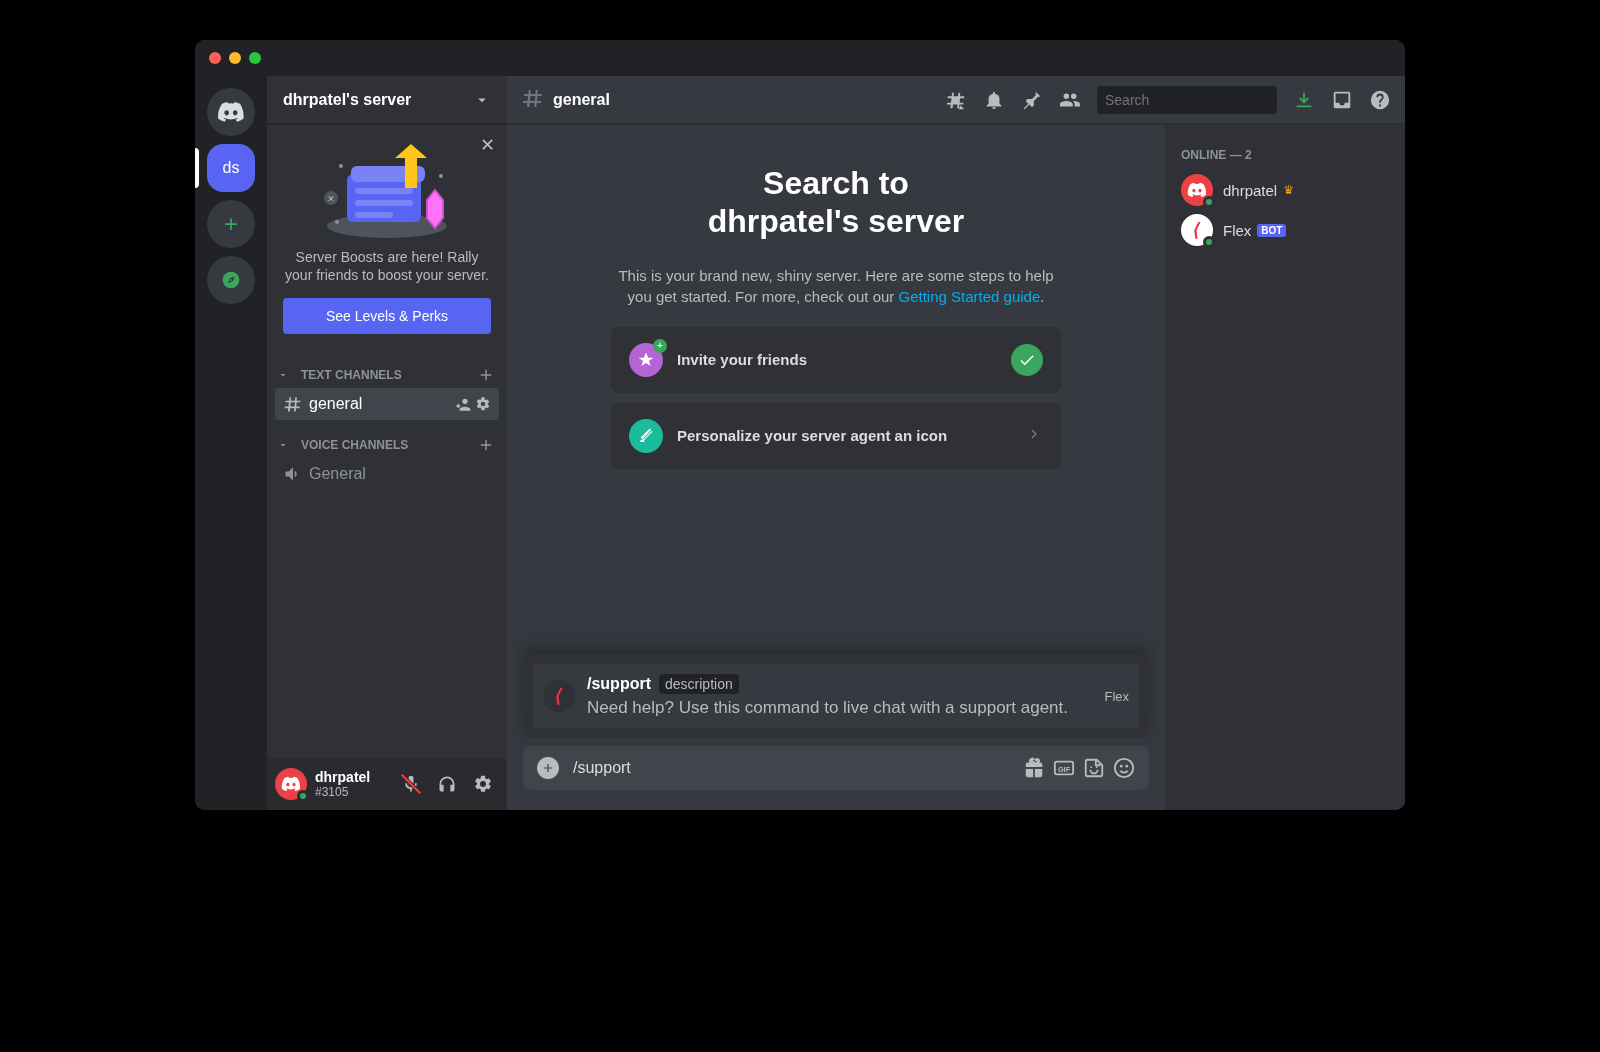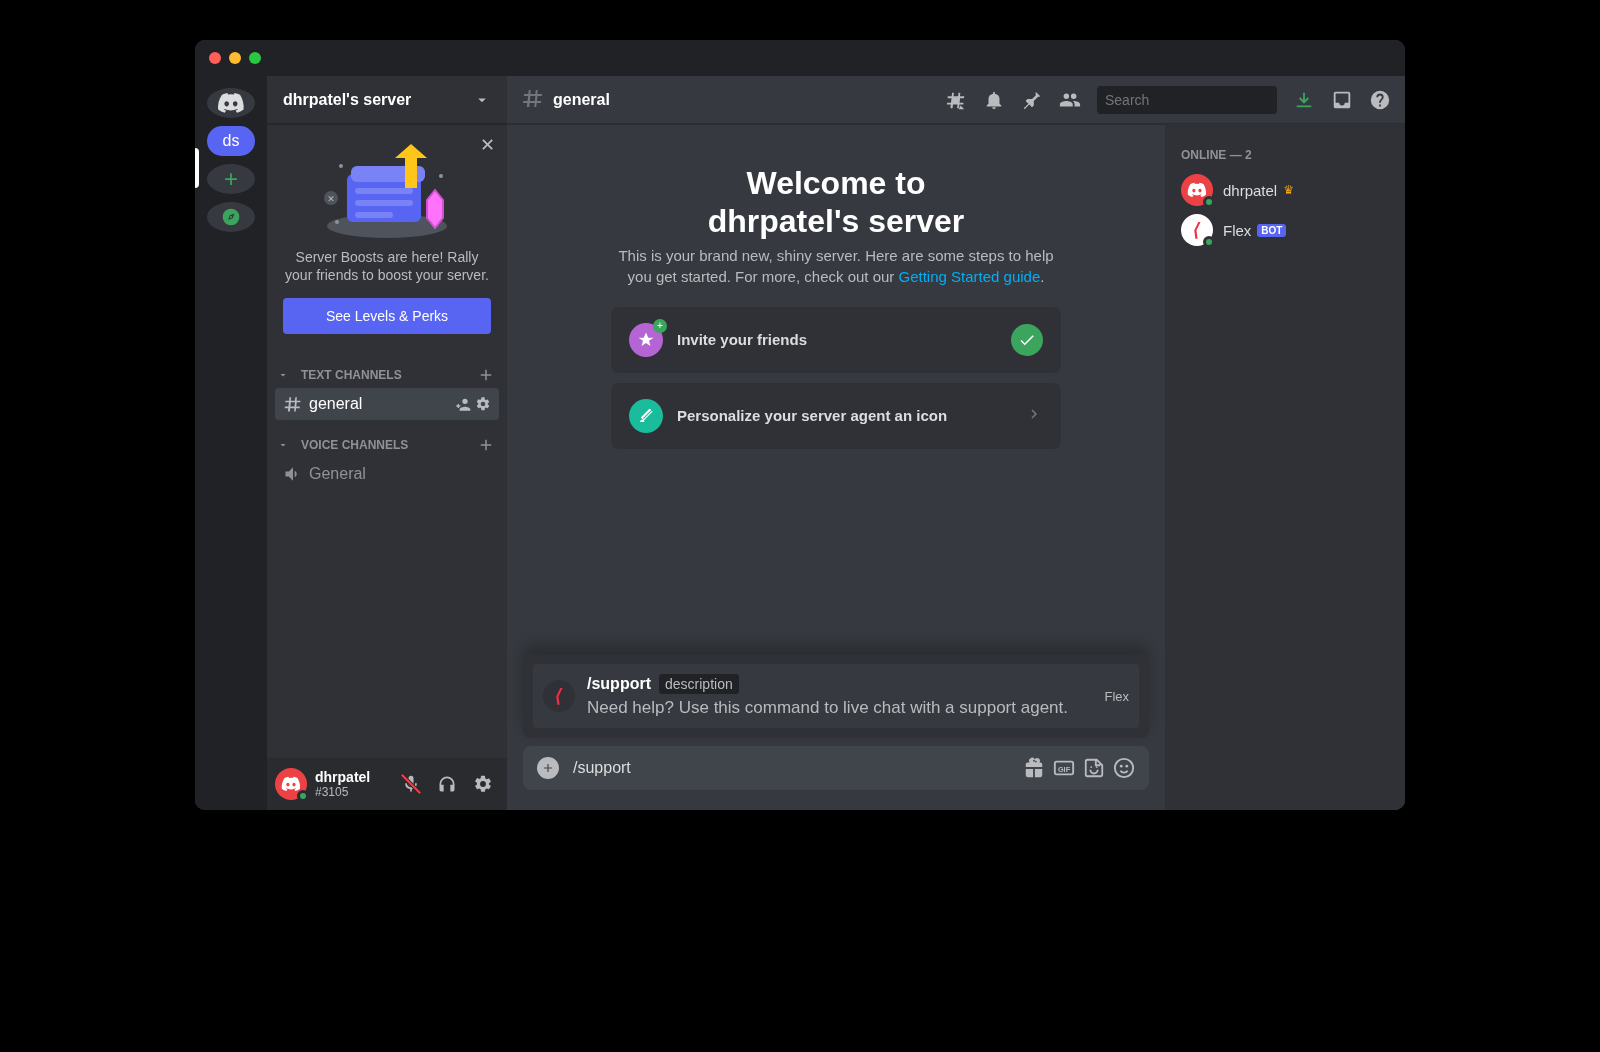--- a/index.html
+++ b/index.html
@@ -6,21 +6,21 @@
 body { background: #000; width: 1600px; height: 1052px; display: flex; align-items: flex-start; justify-content: center; padding-top: 40px; }
 .window { width: 1210px; height: 770px; background: #36393f; border-radius: 10px; overflow: hidden; display: flex; flex-direction: column; box-shadow: 0 8px 40px rgba(0,0,0,0.6); }
 .titlebar { height: 36px; background: #202225; display: flex; align-items: center; padding: 0 14px; }
 .traffic { display: flex; gap: 8px; }
 .dot { width: 12px; height: 12px; border-radius: 50%; }
 .dot.r { background: #ff5f57; } .dot.y { background: #febc2e; } .dot.g { background: #28c840; }
 .body { flex: 1; display: flex; min-height: 0; }
 
 .guilds { width: 72px; background: #202225; display: flex; flex-direction: column; align-items: center; padding-top: 12px; gap: 8px; position: relative; }
 .guild-pill { position: absolute; left: 0; width: 4px; height: 40px; background: #fff; border-radius: 0 4px 4px 0; top: 72px; }
-.gicon { width: 48px; height: 30px; border-radius: 50%; background: #36393f; display: flex; align-items: center; justify-content: center; color: #dcddde; cursor: pointer; }
+.gicon { width: 48px; height: 48px; border-radius: 50%; background: #36393f; display: flex; align-items: center; justify-content: center; color: #dcddde; cursor: pointer; }
 .gicon.home svg { width: 28px; height: 28px; fill: #dcddde; }
 .gicon.server { background: #5865f2; border-radius: 16px; color: #fff; font-weight: 500; }
 .gicon.add { color: #3ba55d; font-size: 24px; }
 .gicon.explore { color: #3ba55d; }
 
 .channels { width: 240px; background: #2f3136; display: flex; flex-direction: column; }
 .server-header { height: 48px; padding: 0 16px; display: flex; align-items: center; justify-content: space-between; border-bottom: 1px solid #24262a; color: #fff; font-weight: 600; cursor: pointer; box-shadow: 0 1px 0 rgba(4,4,5,0.2); }
 .server-header svg { width: 18px; height: 18px; fill: #b9bbbe; }
 .boost-card { margin: 0; padding: 16px; position: relative; text-align: center; }
 .boost-close { position: absolute; right: 12px; top: 10px; color: #b9bbbe; cursor: pointer; font-size: 18px; }
@@ -58,21 +58,21 @@
 .tactions { display: flex; align-items: center; gap: 16px; }
 .tactions svg { width: 22px; height: 22px; fill: #b9bbbe; cursor: pointer; }
 .search { background: #202225; border-radius: 4px; width: 180px; height: 28px; display: flex; align-items: center; padding: 0 8px; color: #72767d; }
 .search input { background: transparent; border: none; outline: none; color: #dcddde; flex: 1; font-size: 14px; }
 .search svg { width: 16px; height: 16px; fill: #72767d; }
 
 .content-wrap { flex: 1; display: flex; min-height: 0; }
 .chat { flex: 1; display: flex; flex-direction: column; position: relative; }
 .welcome { flex: 1; overflow-y: auto; padding: 40px 16px 0; display: flex; flex-direction: column; align-items: center; }
 .welcome h1 { color: #fff; font-size: 32px; font-weight: 800; text-align: center; line-height: 1.2; }
-.welcome p { color: #b9bbbe; font-size: 15px; text-align: center; max-width: 440px; margin-top: 4px; line-height: 1.4; }
+.welcome p { color: #b9bbbe; font-size: 15px; text-align: center; max-width: 440px; margin-top: 24px; line-height: 1.4; }
 .welcome p a { color: #00aff4; text-decoration: none; }
 .cards { width: 450px; margin-top: 20px; display: flex; flex-direction: column; gap: 10px; }
 .card { background: #2f3136; border-radius: 8px; padding: 16px 18px; display: flex; align-items: center; gap: 14px; cursor: pointer; }
 .card .cicon { width: 34px; height: 34px; border-radius: 50%; display:flex; align-items:center; justify-content:center; position:relative; }
 .card .cicon.pink { background: #b565d3; }
 .card .cicon.teal { background: #1abc9c; }
 .card .cicon .badge { position:absolute; top:-4px; right:-4px; width:14px; height:14px; border-radius:50%; background:#3ba55d; display:flex; align-items:center; justify-content:center; color:#fff; font-size:10px;}
 .card .ctext { flex: 1; color: #dcddde; font-weight: 600; font-size: 15px; }
 .card .check { width: 32px; height: 32px; border-radius: 50%; background: #3ba55d; display:flex; align-items:center; justify-content:center; }
 .card .check svg { width: 18px; height: 18px; fill: #fff; }
@@ -281,21 +281,21 @@
             </svg>
           <svg viewBox="0 0 24 24">
               <path d="M12 2a10 10 0 1 0 10 10A10 10 0 0 0 12 2Zm1 17h-2v-2h2Zm2.07-7.75-.9.92A3.4 3.4 0 0 0 13 15h-2v-.5a4 4 0 0 1 1.17-2.83l1.24-1.26A2 2 0 0 0 14 9a2 2 0 0 0-4 0H8a4 4 0 0 1 8 0 3.18 3.18 0 0 1-.93 2.25Z"></path>
             </svg>
         </div>
       </div>
 
       <div class="content-wrap">
         <div class="chat">
           <div class="welcome">
-            <h1><span>Welcome to</span><br><span>dhrpatel's server</span></h1>
+            <h1><span>Search to</span><br><span>dhrpatel's server</span></h1>
             <p><span>This is your brand new, shiny server. Here are some steps to help you get started. For more, check out our </span><a href="#">Getting Started guide</a><span>.</span></p>
             <div class="cards">
               <div class="card">
                 <div class="cicon pink">
                   <svg width="18" height="18" viewBox="0 0 24 24" fill="#fff">
                       <path d="M12 2 9 9H2l6 4-2 7 6-4 6 4-2-7 6-4h-7Z"></path>
                     </svg>
                   <span class="badge">+</span>
                 </div>
                 <span class="ctext">Invite your friends</span>

